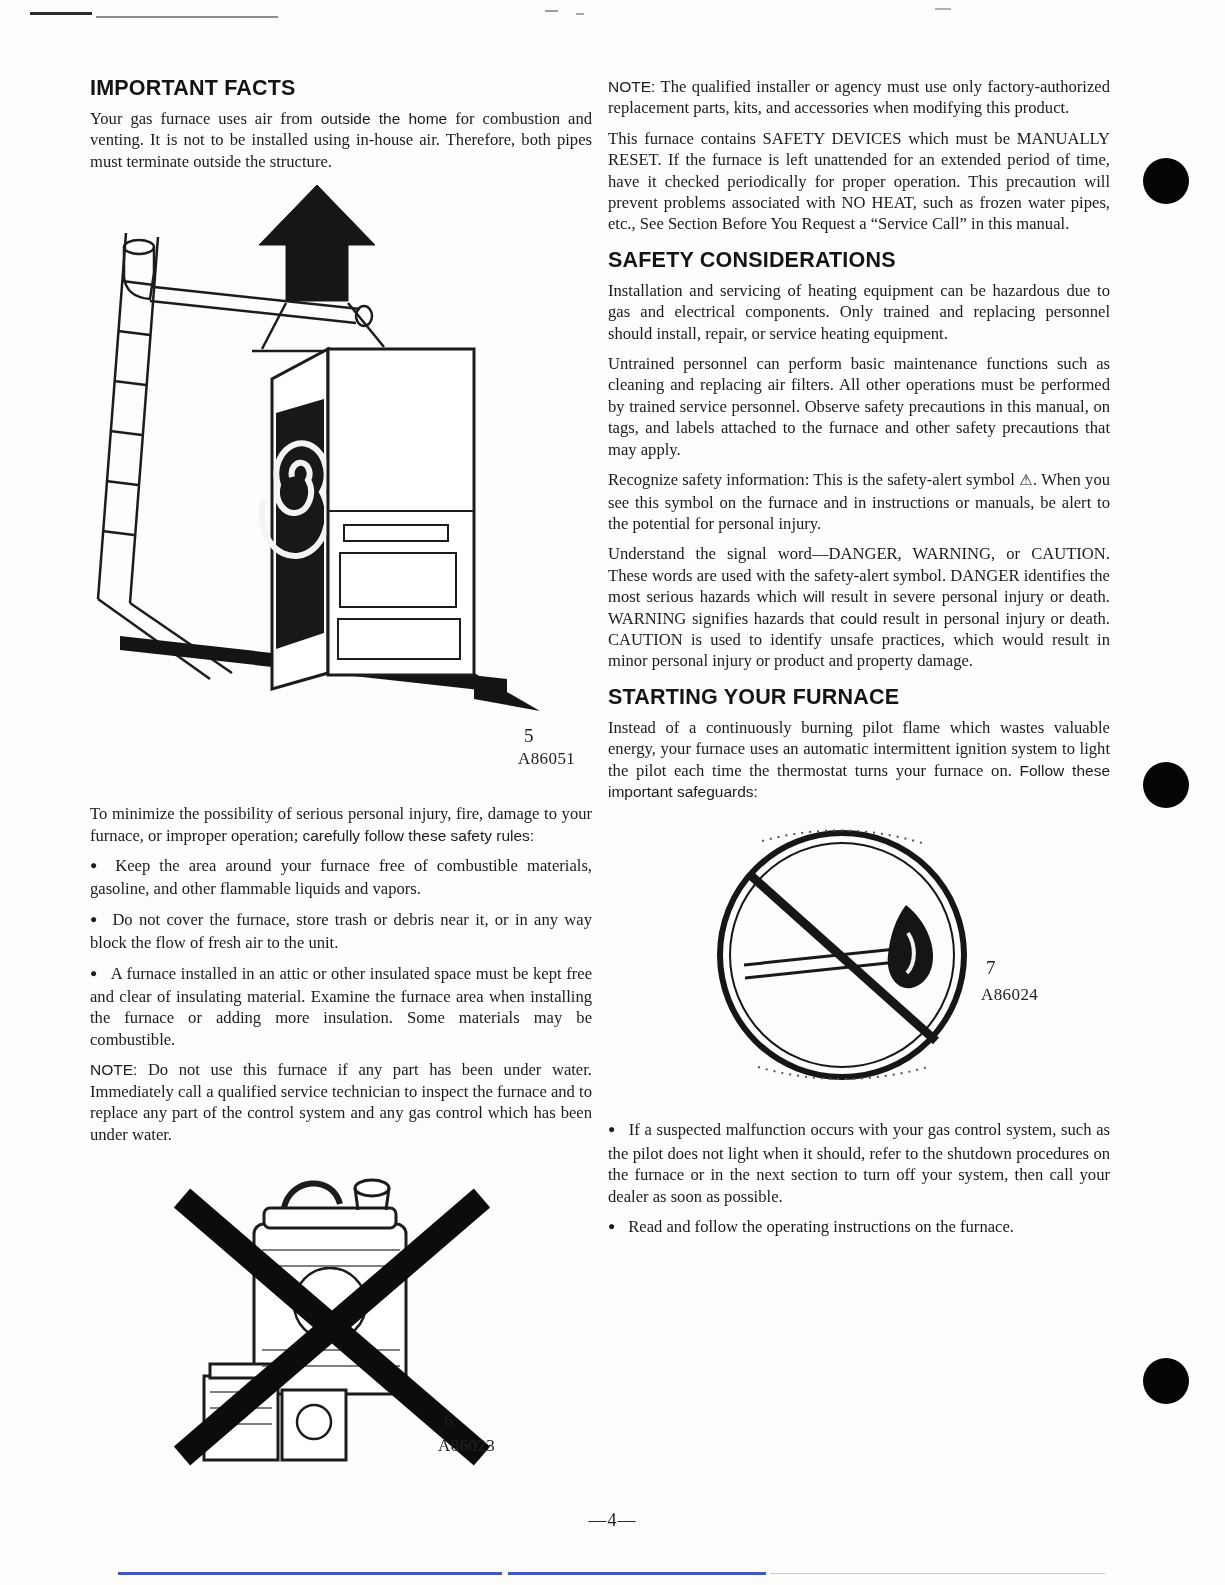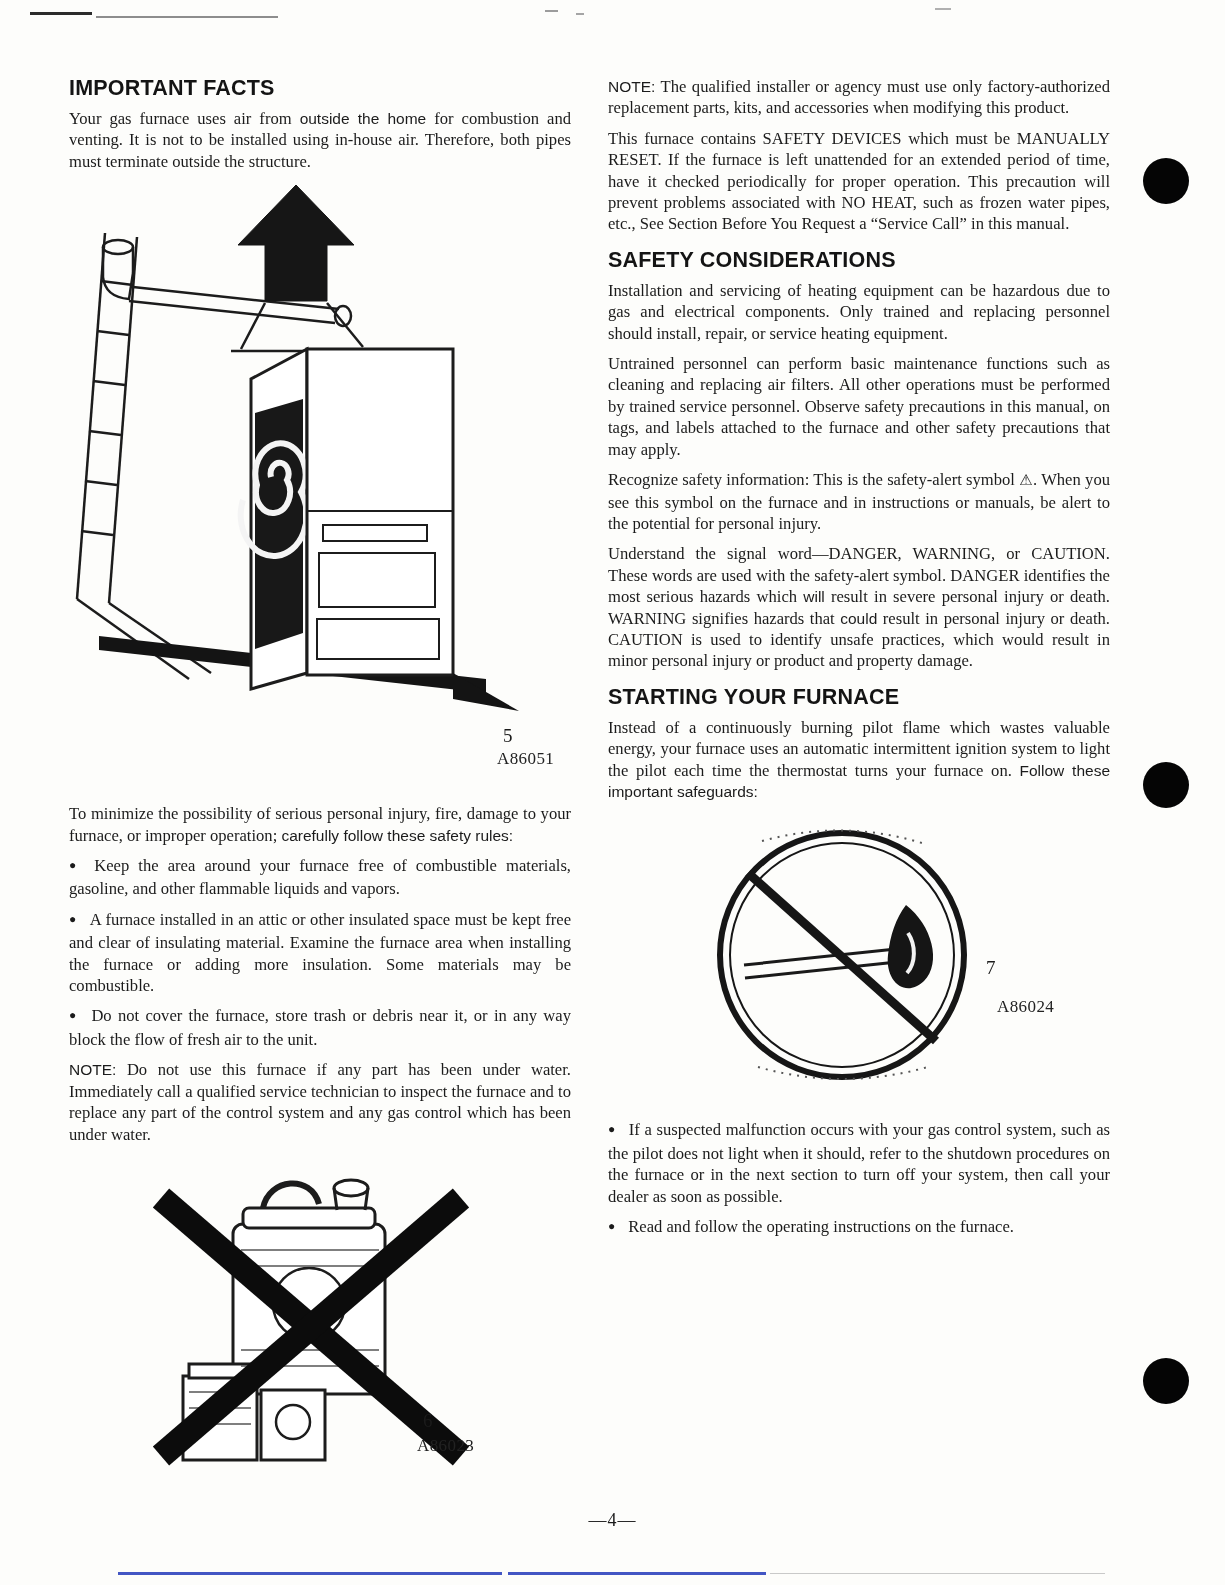--- a/index.html
+++ b/index.html
@@ -3,21 +3,21 @@
 <meta charset="utf-8">
 <style>
   * { margin:0; padding:0; box-sizing:border-box; }
   html,body { background:#ffffff; }
   body {
     width:1225px; height:1585px; position:relative; overflow:hidden;
     background:#fdfdfb; color:#1b1b1b;
     font-family:"Liberation Serif", serif;
   }
   .col { position:absolute; top:76px; }
-  .col-left  { left:69px;  width:502px; }
+  .col-left  { left:90px;  width:502px; }
   .col-right { left:608px; width:502px; }
   h2 {
     font-family:"Liberation Sans", sans-serif; font-weight:bold;
     font-size:21.5px; letter-spacing:0.2px; margin:13px 0 7px; color:#141414;
   }
   .col h2:first-child { margin-top:0; }
   .para {
     font-size:16.6px; line-height:21.4px; text-align:justify;
     margin:0 0 9px 0;
   }
@@ -39,21 +39,21 @@
   }
   .fig-code {
     position:absolute; font-family:Liberation Serif, serif;
     font-size:17px; letter-spacing:0.4px; color:#222;
   }
   .fig5 .fig-num  { left:434px; bottom:46px; }
   .fig5 .fig-code { left:428px; bottom:24px; }
   .fig6 .fig-num  { left:354px; bottom:52px; }
   .fig6 .fig-code { left:348px; bottom:28px;margin-top:40px; }
   .fig7 .fig-num  { left:378px; top:146px; }
-  .fig7 .fig-code { left:389px; top:174px;margin-top:12px; }
+  .fig7 .fig-code { left:373px; top:174px; }
   .footer {
     position:absolute; left:0; top:1510px; width:1225px; text-align:center;
     font-size:18px; letter-spacing:1px;
   }
   .reg-dot {
     position:absolute; left:1143px; width:46px; height:46px;
     border-radius:50%; background:#050505;
   }
   .dot1 { top:158px; } .dot2 { top:762px; } .dot3 { top:1358px; }
   .artifact { position:absolute; }
@@ -115,22 +115,22 @@
         </g>
         <polygon points="382,492 448,530 382,518" fill="#141414"></polygon>
       </svg>
       <span class="fig-num">5</span>
       <span class="fig-code">A86051</span>
     </figure>
 
     <p class="para"><span>To minimize the possibility of serious personal injury, fire, damage to your furnace, or improper operation; </span><span class="b">carefully follow these safety rules:</span></p>
 
     <p class="para"><span class="bullet">●</span><span>Keep the area around your furnace free of combustible materials, gasoline, and other flammable liquids and vapors.</span></p>
+    <p class="para"><span class="bullet">●</span><span>Do not cover the furnace, store trash or debris near it, or in any way block the flow of fresh air to the unit.</span></p>
     <p class="para"><span class="bullet">●</span><span>A furnace installed in an attic or other insulated space must be kept free and clear of insulating material. Examine the furnace area when installing the furnace or adding more insulation. Some materials may be combustible.</span></p>
-    <p class="para"><span class="bullet">●</span><span>Do not cover the furnace, store trash or debris near it, or in any way block the flow of fresh air to the unit.</span></p>
 
     <p class="para"><span class="b">NOTE:</span><span> Do not use this furnace if any part has been under water. Immediately call a qualified service technician to inspect the furnace and to replace any part of the control system and any gas control which has been under water.</span></p>
 
     <figure class="fig6">
       <svg viewBox="0 0 340 320" width="340" height="320">
         <g fill="#ffffff" stroke="#1c1c1c" stroke-width="3">
           <rect x="92" y="70" width="152" height="170" rx="10"></rect>
           <rect x="102" y="54" width="132" height="20" rx="6"></rect>
           <ellipse cx="210" cy="34" rx="17" ry="8"></ellipse>
           <path d="M193,34 L196,56 M227,34 L224,56" fill="none"></path>

